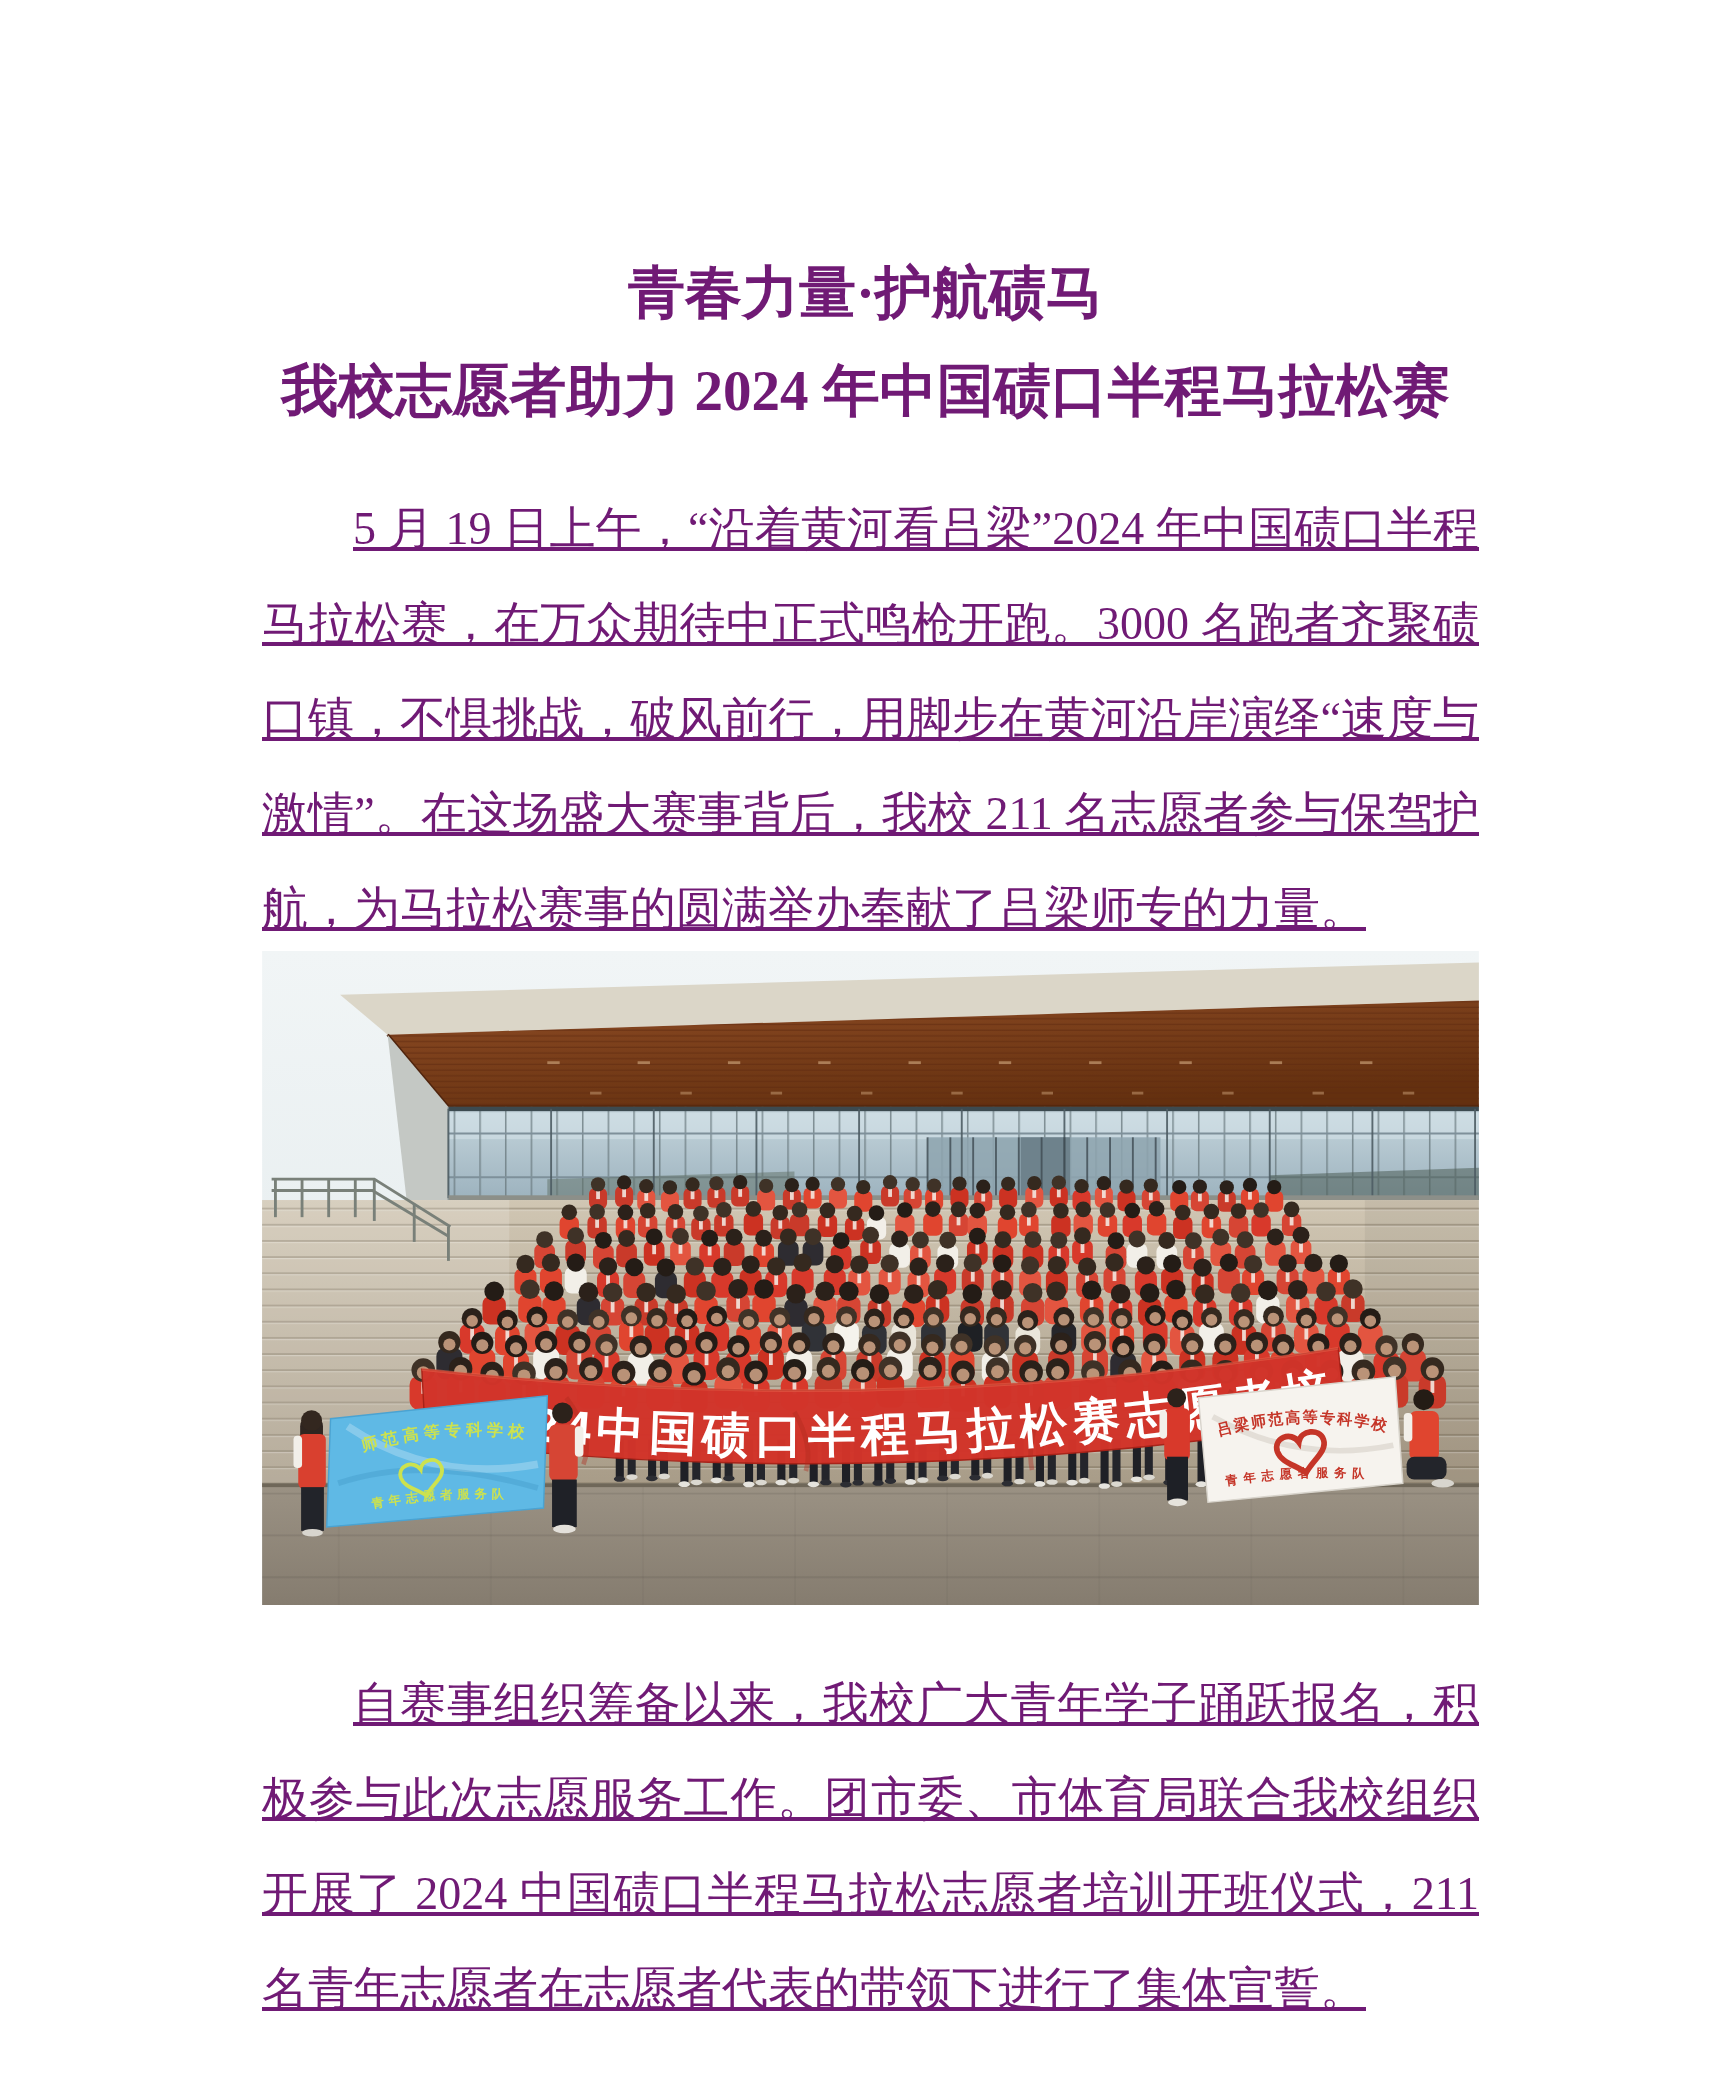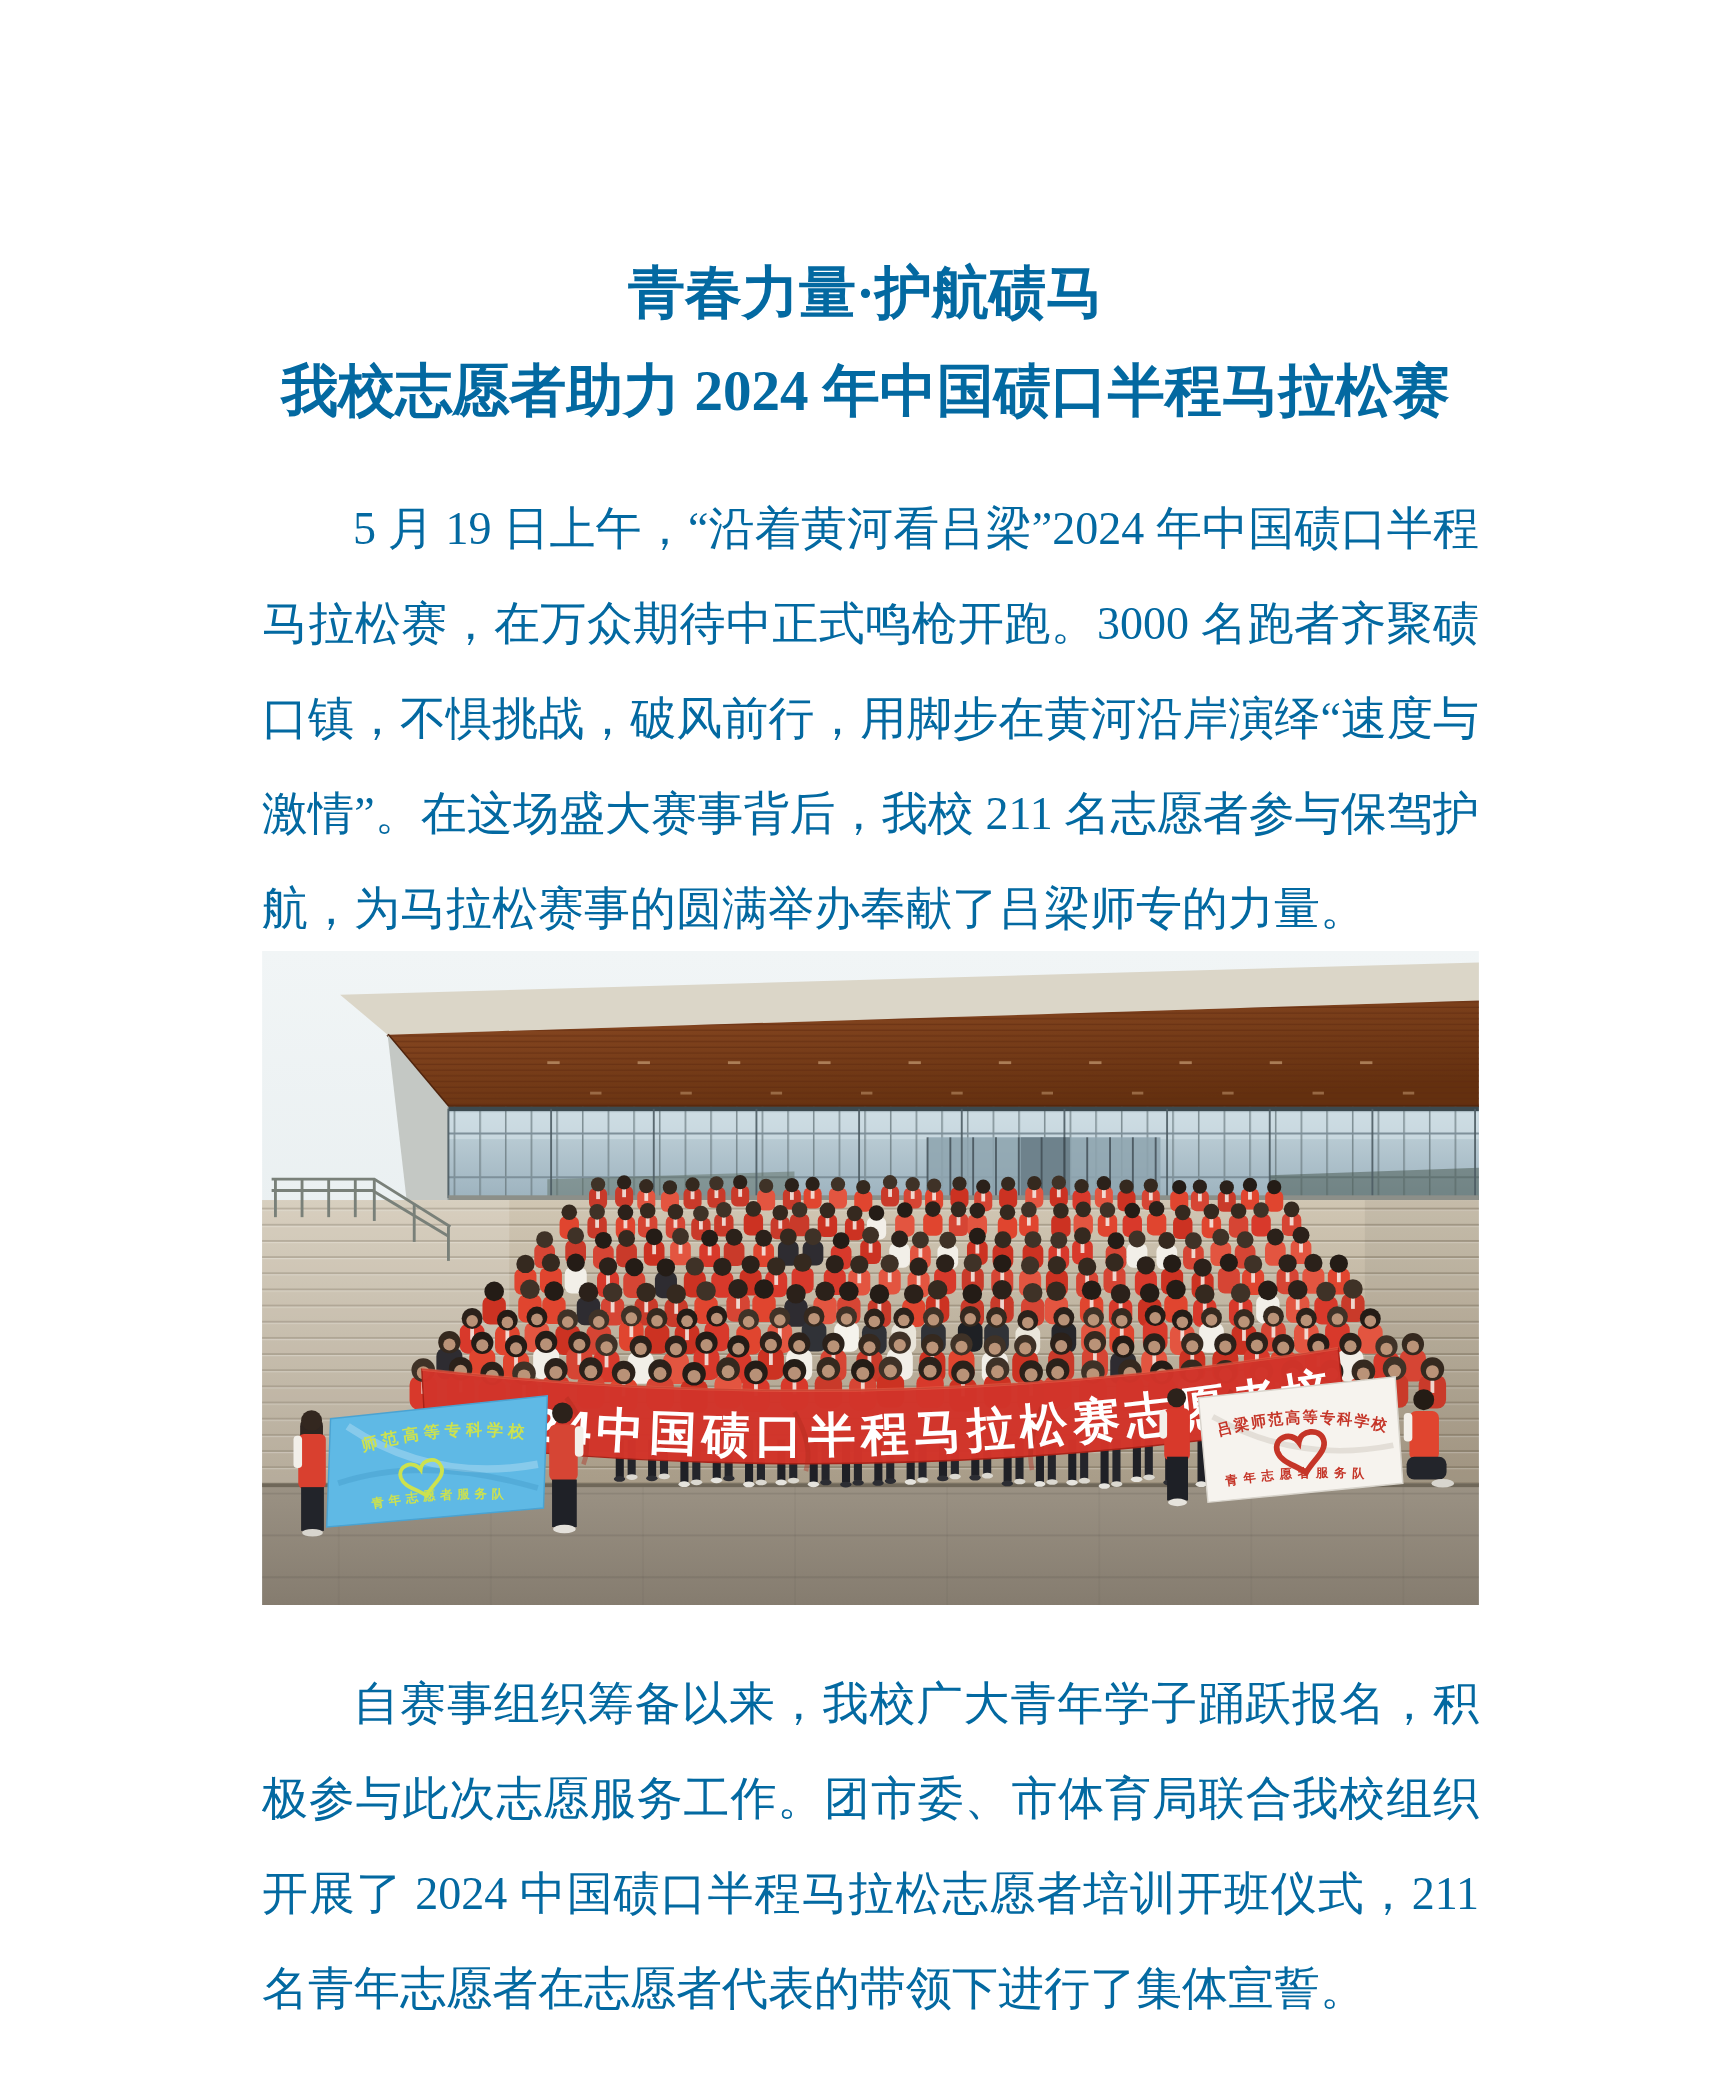--- a/index.html
+++ b/index.html
@@ -1,23 +1,23 @@
 <!DOCTYPE html>
 <html style="font-size:15px"><head>
 <meta charset="utf-8">
 <style>
   html,body{margin:0;padding:0;background:#ffffff;}
   .page{position:relative;width:1730px;height:2093px;background:#ffffff;overflow:hidden;
-        font-family:"Liberation Serif","DejaVu Serif",serif;color:#0369a1;}
+        font-family:"Liberation Serif","DejaVu Serif",serif;color:#701a75;}
   .title-line{position:absolute;left:257px;width:1217px;text-align:center;font-weight:700;
         font-size:57px;line-height:61px;white-space:nowrap;}
   .t1{top:224px;}
   .t2{top:312px;margin-top:48px;}
   .body-para{position:absolute;left:262px;width:1217px;margin:0;font-size:46px;line-height:95px;
-        text-align:justify;text-indent:91px;}
+        text-align:justify;text-indent:91px;text-decoration:underline;}
   .p1{top:481px;}
   .p2{top:1656px;}
   .photo-figure{position:absolute;left:262px;top:951px;width:1217px;height:654px;margin:0;padding:0;}
   .photo-figure svg{display:block;}
   .flag-text{font-family:"Liberation Sans",sans-serif;font-weight:700;}
   .banner-text{font-family:"Liberation Sans",sans-serif;font-weight:700;}
 </style>
 </head>
 <body>
 

